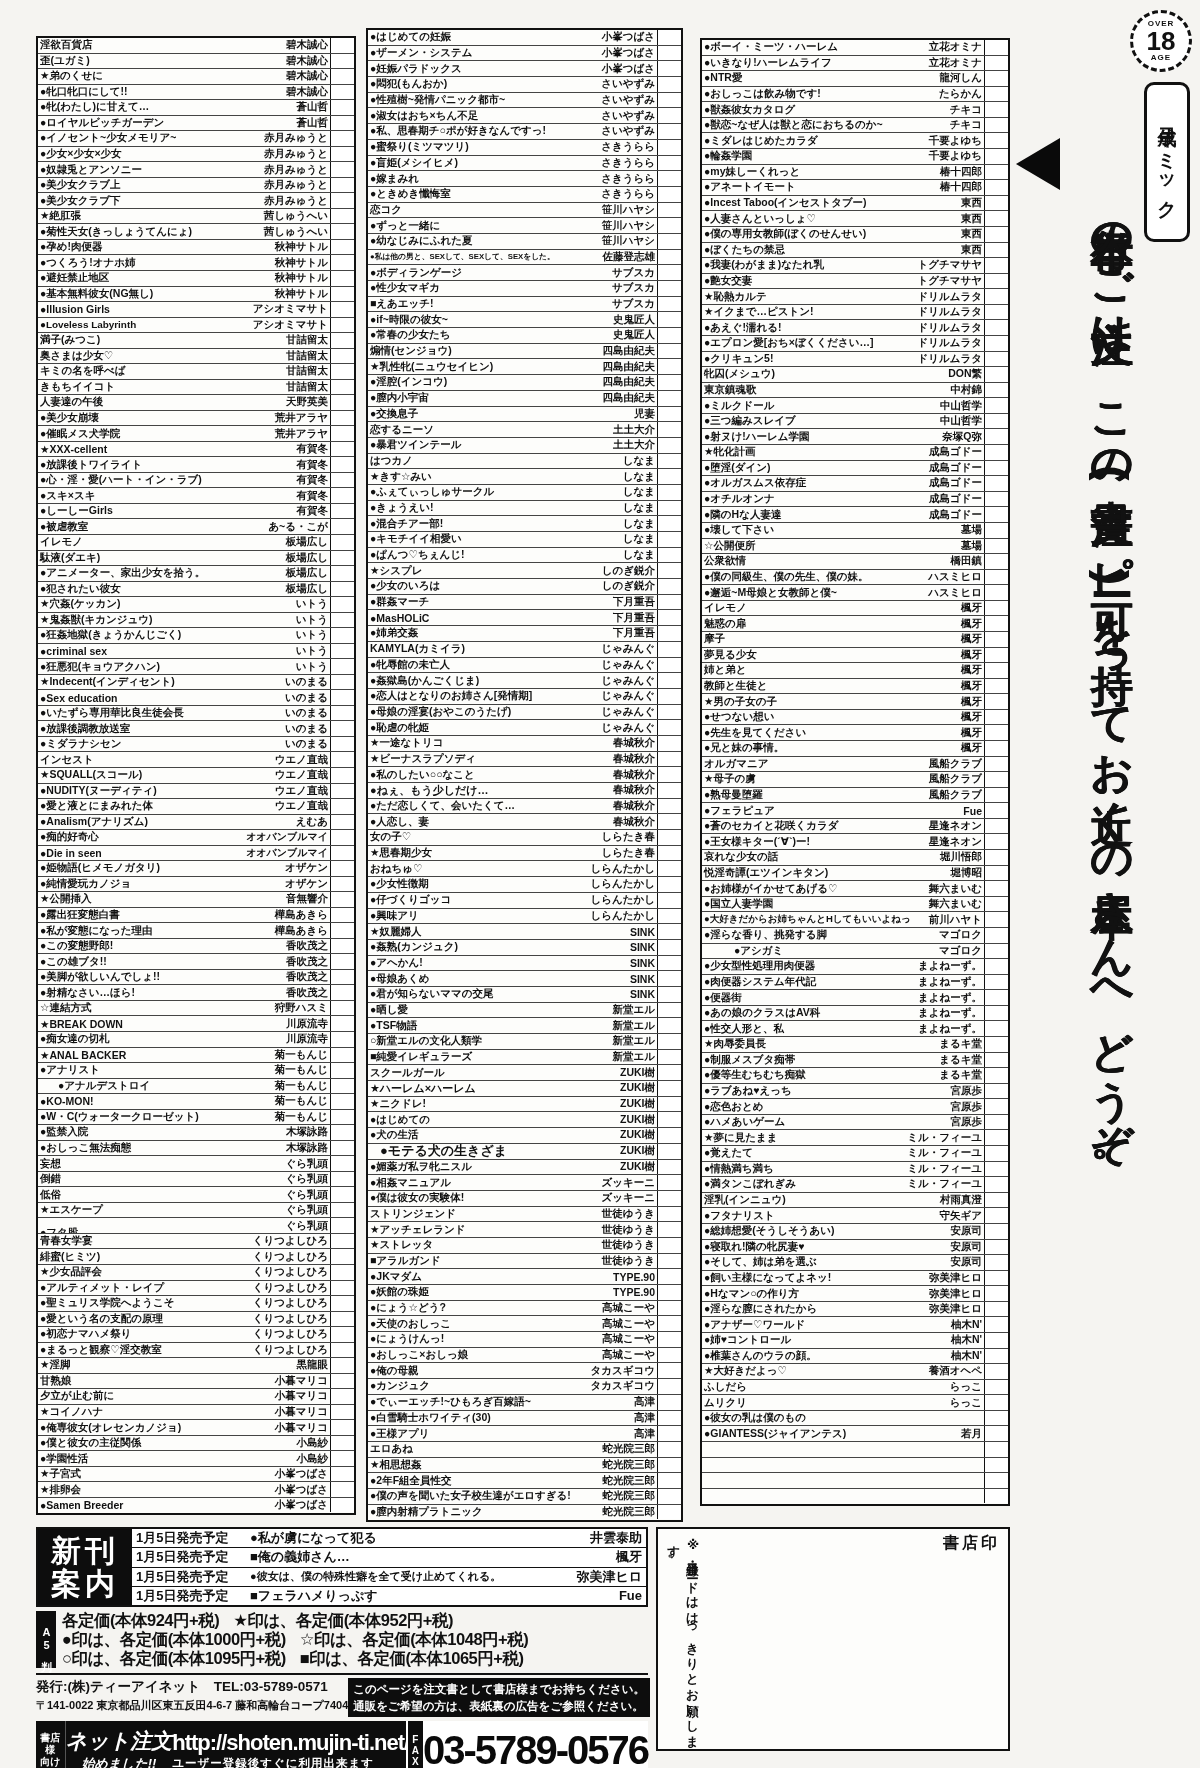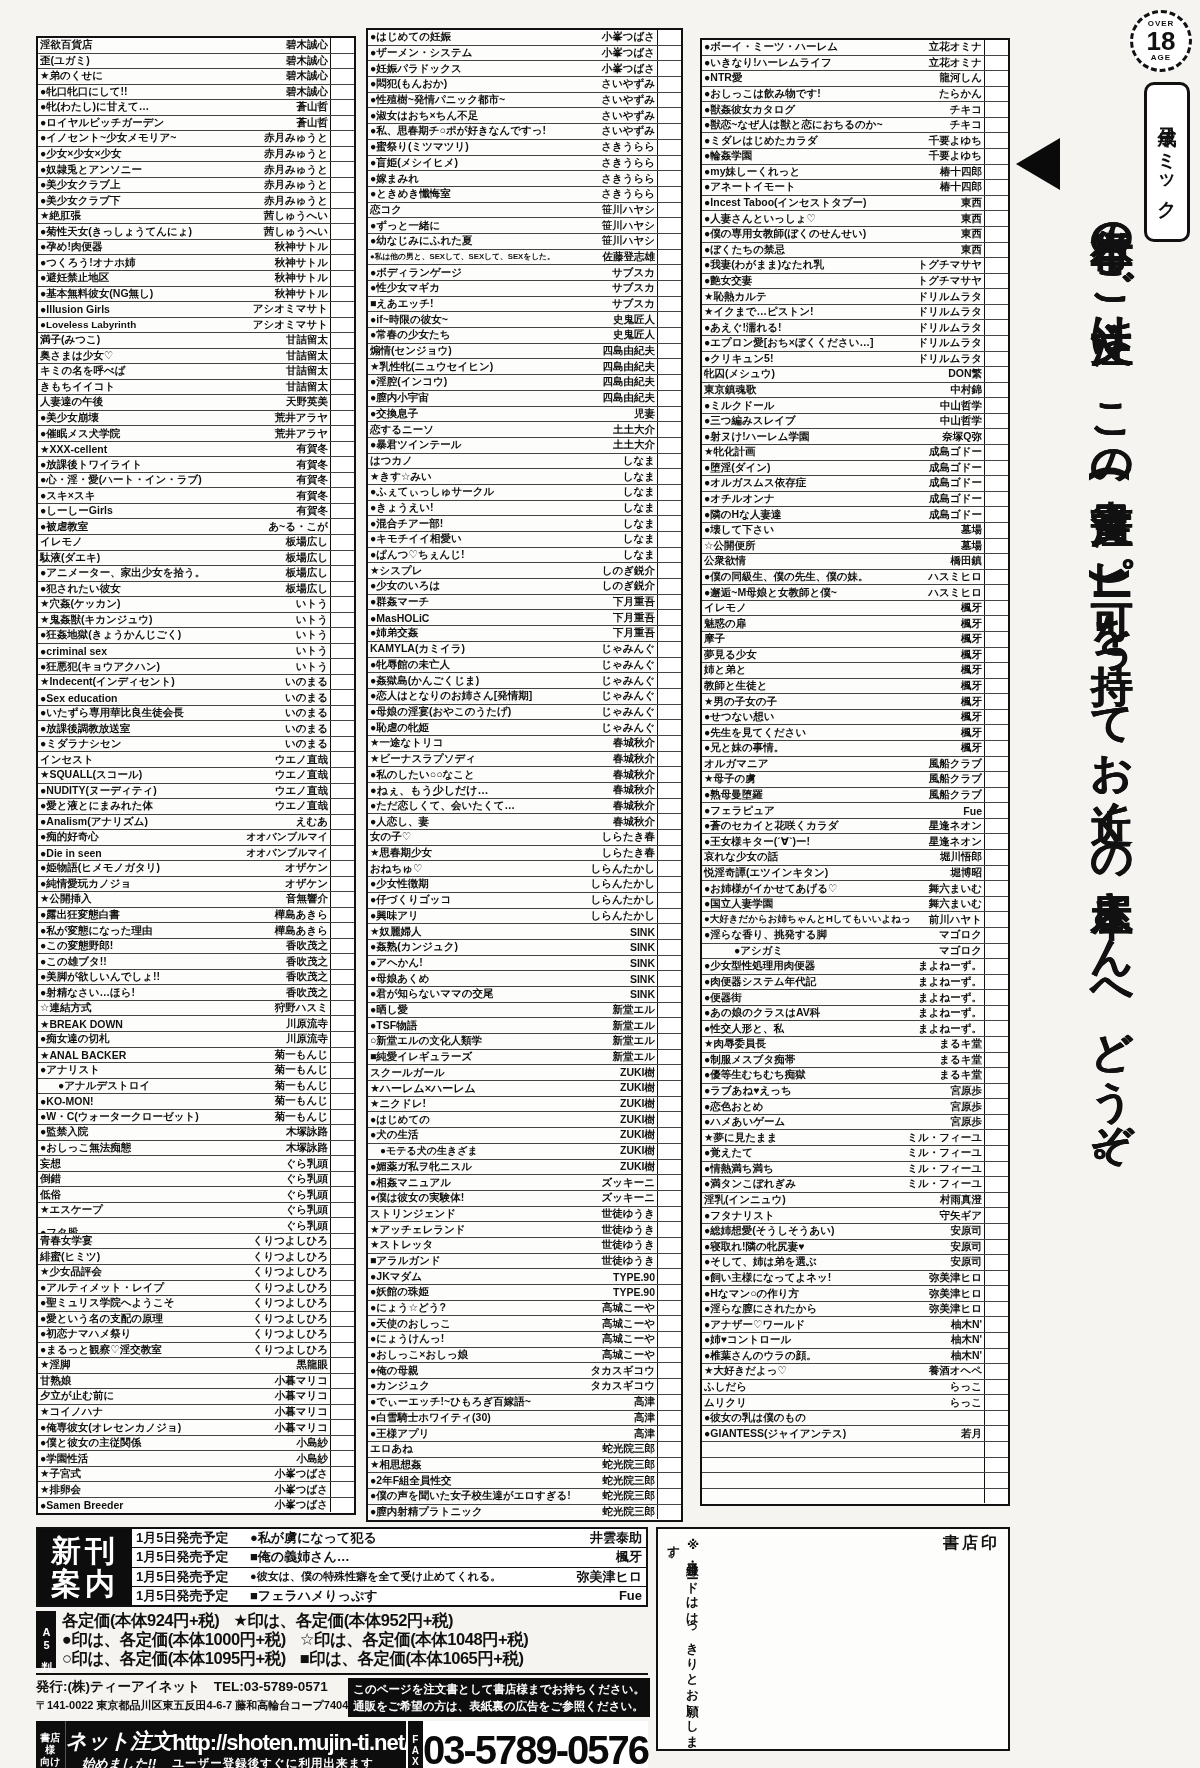--- a/index.html
+++ b/index.html
@@ -915,21 +915,21 @@
           <span class="bt" style="font-size: 10.5px;">●はじめての</span>
           <span class="ba" style="font-size: 10.5px;">ZUKI樹</span>
           <span class="obox"></span>
         </div>
         <div class="book-row">
           <span class="bt" style="font-size: 10.5px;">●犬の生活</span>
           <span class="ba" style="font-size: 10.5px;">ZUKI樹</span>
           <span class="obox"></span>
         </div>
         <div class="book-row">
-          <span class="bt" style="font-size: 10px; padding-left: 12px;">●モテる犬の生きざま</span>
+          <span class="bt" style="font-size: 13px; padding-left: 12px;">●モテる犬の生きざま</span>
           <span class="ba" style="font-size: 10.5px;">ZUKI樹</span>
           <span class="obox"></span>
         </div>
         <div class="book-row">
           <span class="bt" style="font-size: 10.5px;">●媚薬ガ私ヲ牝ニスル</span>
           <span class="ba" style="font-size: 10.5px;">ZUKI樹</span>
           <span class="obox"></span>
         </div>
         <div class="book-row">
           <span class="bt" style="font-size: 10.5px;">●相姦マニュアル</span>

